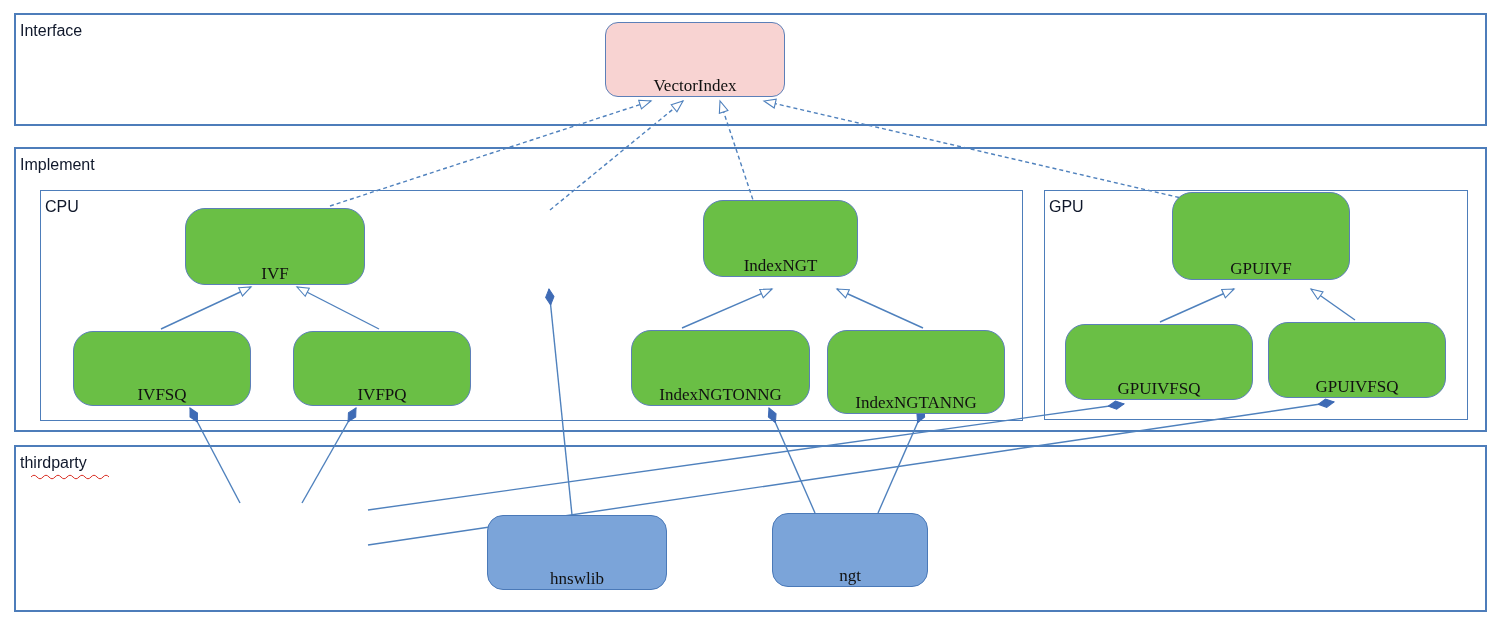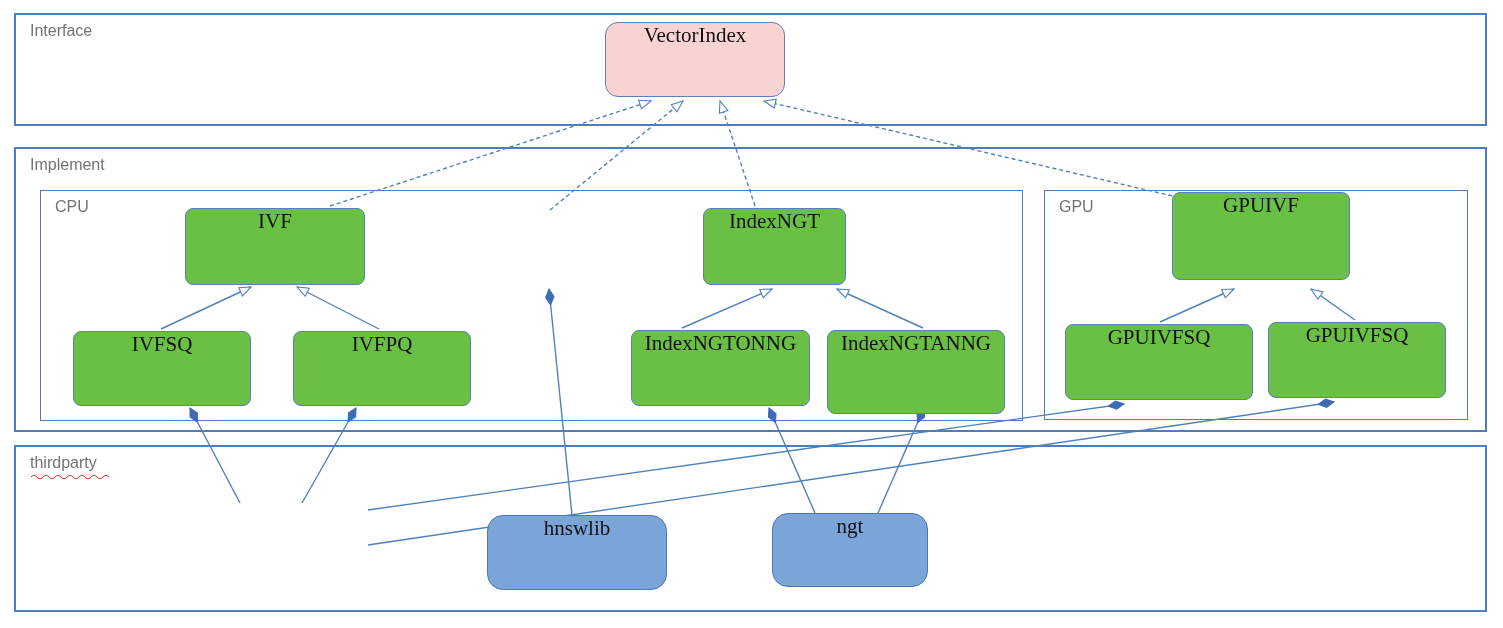--- a/index.html
+++ b/index.html
@@ -1,23 +1,23 @@
 <!DOCTYPE html>
 <html style="--green: #6abf45; --pink: #f8d3d2; --blue: #7ba4d9; --nodeBorder: #5c7fb8; --blueBorder: #4a79b8; --cborder: #4d7dba; --edge: #4f81bd; --diamond: #3f6bb5; --squig: #d93025;"><head>
 <meta charset="utf-8">
 <style>
   html,body{margin:0;padding:0;background:#ffffff;}
   #canvas{position:relative;width:1503px;height:628px;background:#fff;
           font-family:"Liberation Sans",sans-serif;overflow:hidden;}
   .container{position:absolute;border:2px solid var(--cborder);background:transparent;box-sizing:border-box;}
   .container.inner{border-width:1.5px;}
-  .container-label{position:absolute;left:14px;top:6px;font-size:16px;color:#737373;line-height:1.2;}
-  .node{position:absolute;box-sizing:border-box;display:flex;align-items:flex-start;justify-content:center;
-        font-family:"Liberation Serif",serif;font-size:21px;color:#111;text-align:center;}
-  .node.green{background:var(--green);border:1px solid var(--nodeBorder);border-radius:8px;}
+  .container-label{position:absolute;left:4px;top:6px;font-size:16px;color:#0f172a;line-height:1.2;}
+  .node{position:absolute;box-sizing:border-box;display:flex;align-items:flex-end;justify-content:center;
+        font-family:"Liberation Serif",serif;font-size:17px;color:#111;text-align:center;}
+  .node.green{background:var(--green);border:1px solid var(--nodeBorder);border-radius:20px;}
   .node.pink{background:var(--pink);border:1px solid var(--nodeBorder);border-radius:13px;}
   .node.blue{background:var(--blue);border:1px solid var(--blueBorder);border-radius:16px;}
   #edges{position:absolute;left:0;top:0;width:1503px;height:628px;pointer-events:none;}
   #edges path.edge{fill:none;stroke:var(--edge);stroke-width:1.4px;}
   #edges path.dashed{stroke-dasharray:4 3;}
   .squiggle{position:absolute;left:15px;top:26px;}
 </style>
 </head>
 <body>
 
@@ -76,21 +76,21 @@
       </g>
   </svg>
 
   <div class="node pink" style="left:605px;top:22px;width:180px;height:75px">
       <span>VectorIndex</span>
     </div>
 
   <div class="node green" style="left:185px;top:208px;width:180px;height:77px">
       <span>IVF</span>
     </div>
-  <div class="node green" style="left:703px;top:208px;width:143px;height:77px">
+  <div class="node green" style="left:703px;top:200px;width:155px;height:77px">
       <span>IndexNGT</span>
     </div>
   <div class="node green" style="left:73px;top:331px;width:178px;height:75px">
       <span>IVFSQ</span>
     </div>
   <div class="node green" style="left:293px;top:331px;width:178px;height:75px">
       <span>IVFPQ</span>
     </div>
   <div class="node green" style="left:631px;top:330px;width:179px;height:76px">
       <span>IndexNGTONNG</span>

